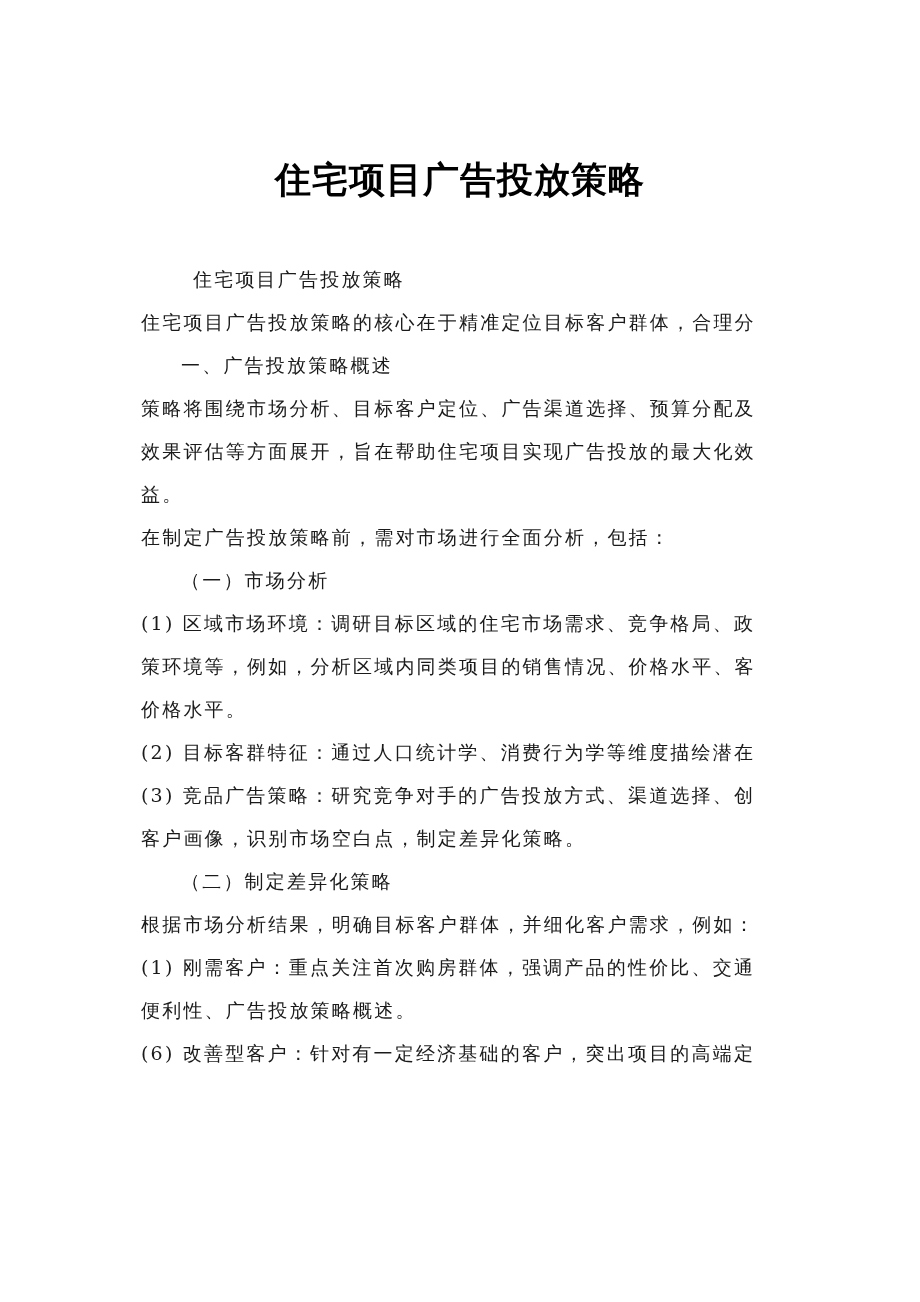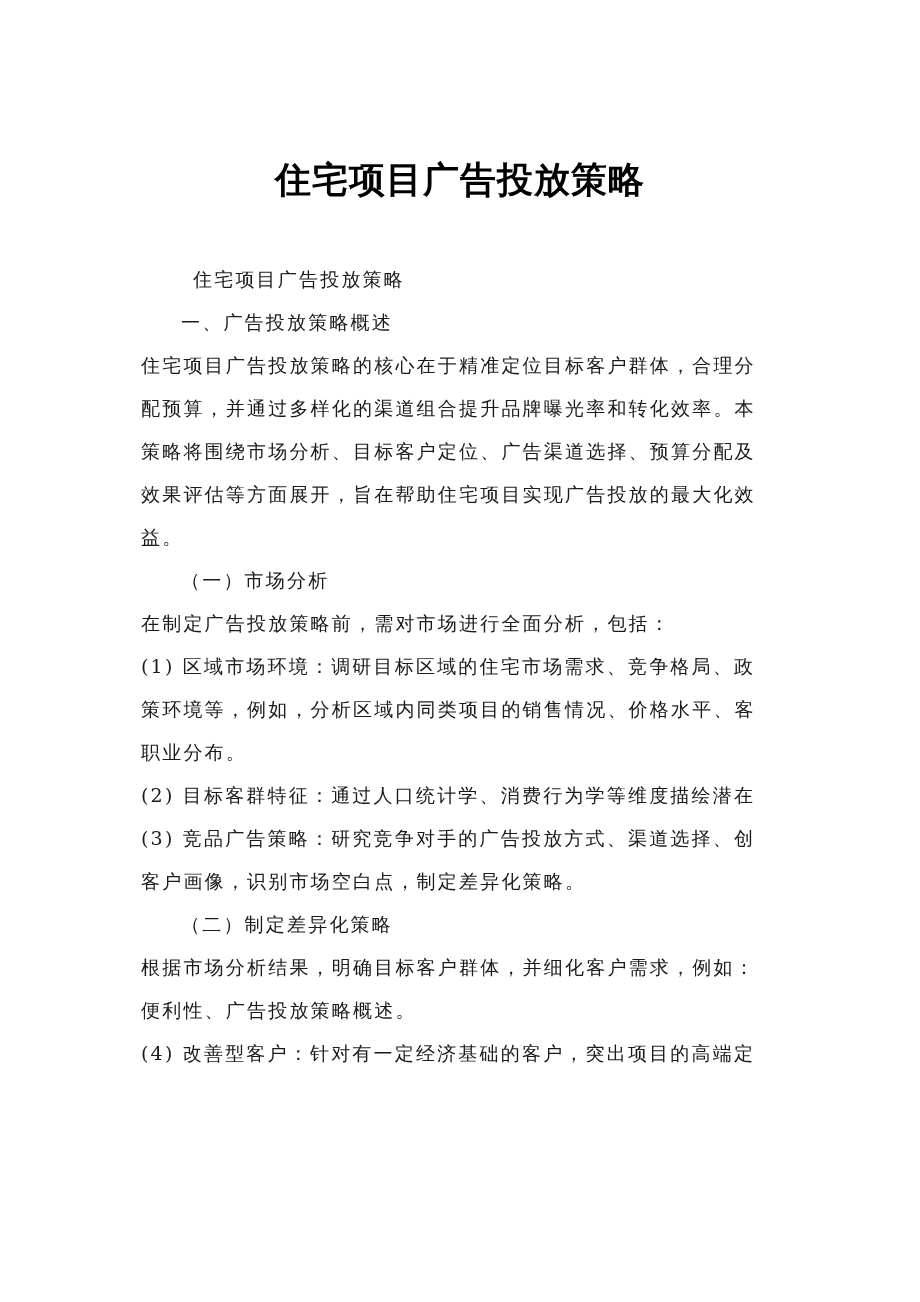--- a/index.html
+++ b/index.html
@@ -61,32 +61,32 @@
     }
   </style>
 </head>
 <body>
 
 <div class="page">
   <div class="doc-title">住宅项目广告投放策略</div>
 
   <div class="body-text">
     <span class="line indent-sub">住宅项目广告投放策略</span>
+    <span class="line">住宅项目广告投放策略的核心在于精准定位目标客户群体，合理分</span>
     <span class="line indent-h1">一、广告投放策略概述</span>
-    <span class="line">住宅项目广告投放策略的核心在于精准定位目标客户群体，合理分</span>
-    <span class="line">配预算，并通过多样化的渠道组合提升品牌曝光率和转化效率。本</span>
     <span class="line">策略将围绕市场分析、目标客户定位、广告渠道选择、预算分配及</span>
     <span class="line">效果评估等方面展开，旨在帮助住宅项目实现广告投放的最大化效</span>
     <span class="line">益。</span>
+    <span class="line">在制定广告投放策略前，需对市场进行全面分析，包括：</span>
     <span class="line indent-h2">（一）市场分析</span>
-    <span class="line">在制定广告投放策略前，需对市场进行全面分析，包括：</span>
     <span class="line">(1) 区域市场环境：调研目标区域的住宅市场需求、竞争格局、政</span>
     <span class="line">策环境等，例如，分析区域内同类项目的销售情况、价格水平、客</span>
-    <span class="line">职业分布。</span>
+    <span class="line">价格水平。</span>
     <span class="line">(2) 目标客群特征：通过人口统计学、消费行为学等维度描绘潜在</span>
     <span class="line">(3) 竞品广告策略：研究竞争对手的广告投放方式、渠道选择、创</span>
     <span class="line">客户画像，识别市场空白点，制定差异化策略。</span>
     <span class="line indent-h2">（二）制定差异化策略</span>
     <span class="line">根据市场分析结果，明确目标客户群体，并细化客户需求，例如：</span>
+    <span class="line">(1) 刚需客户：重点关注首次购房群体，强调产品的性价比、交通</span>
     <span class="line">便利性、广告投放策略概述。</span>
-    <span class="line">(4) 改善型客户：针对有一定经济基础的客户，突出项目的高端定</span>
+    <span class="line">(6) 改善型客户：针对有一定经济基础的客户，突出项目的高端定</span>
   </div>
 </div>
 
 </body></html>

